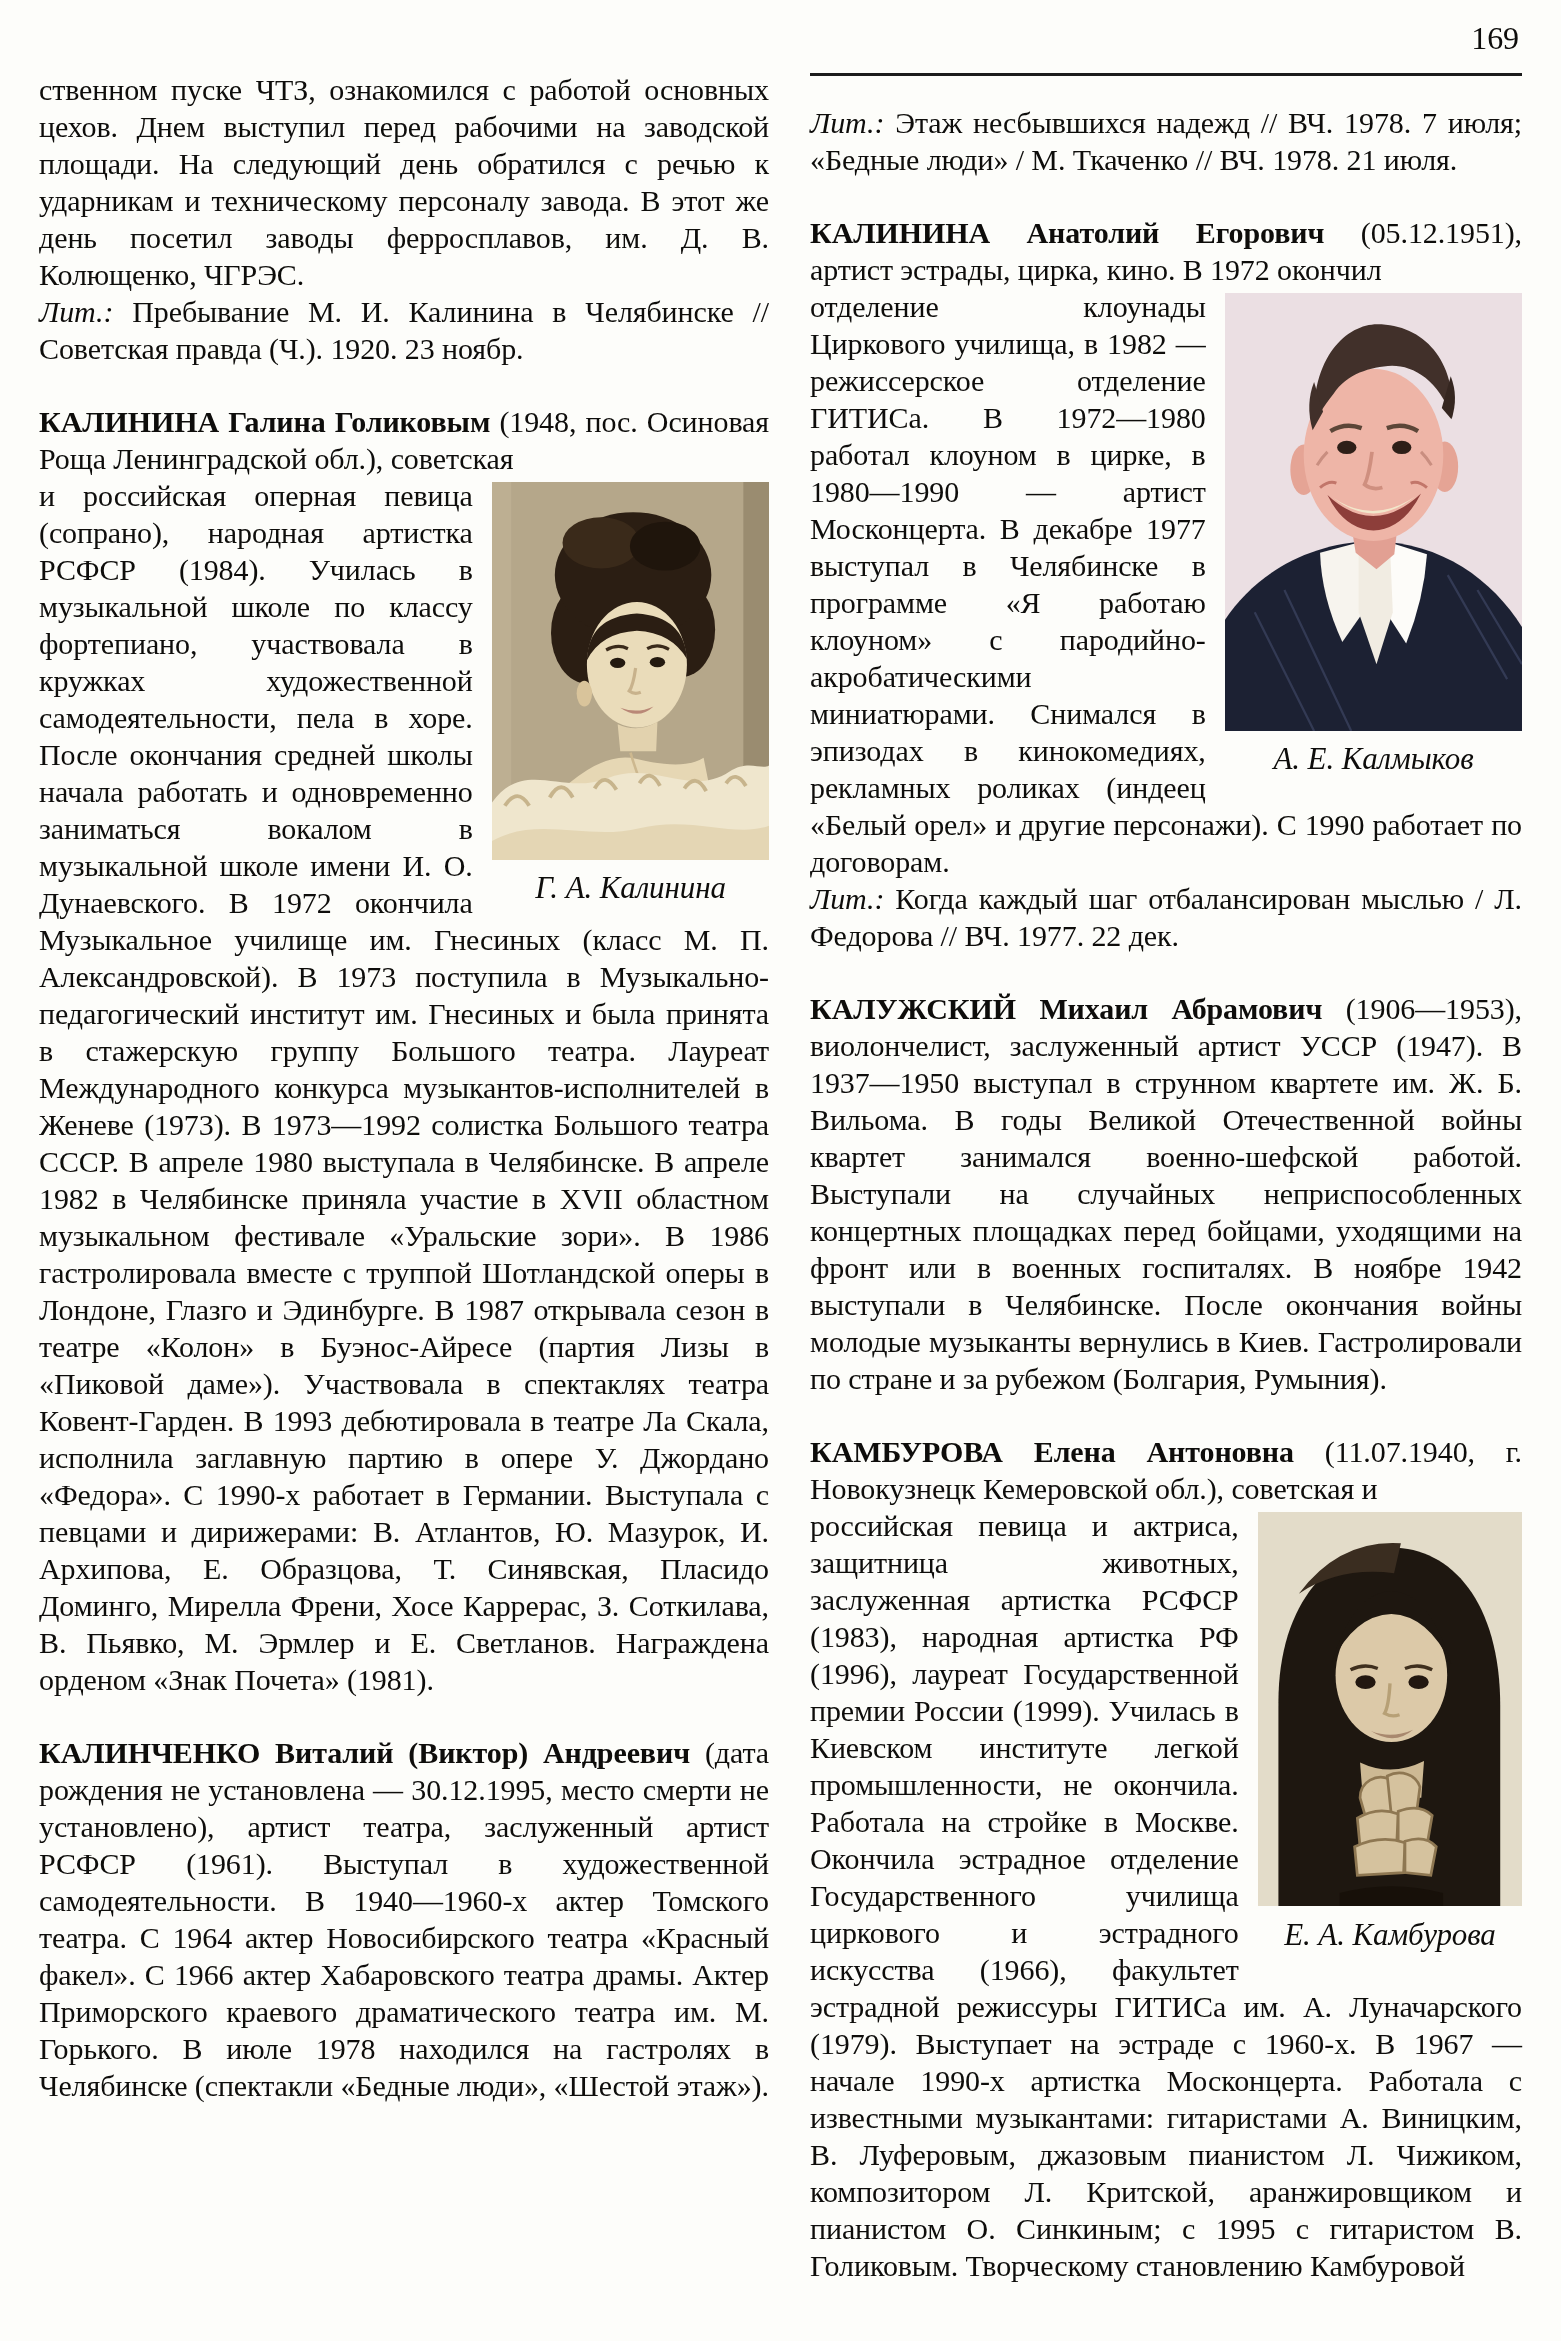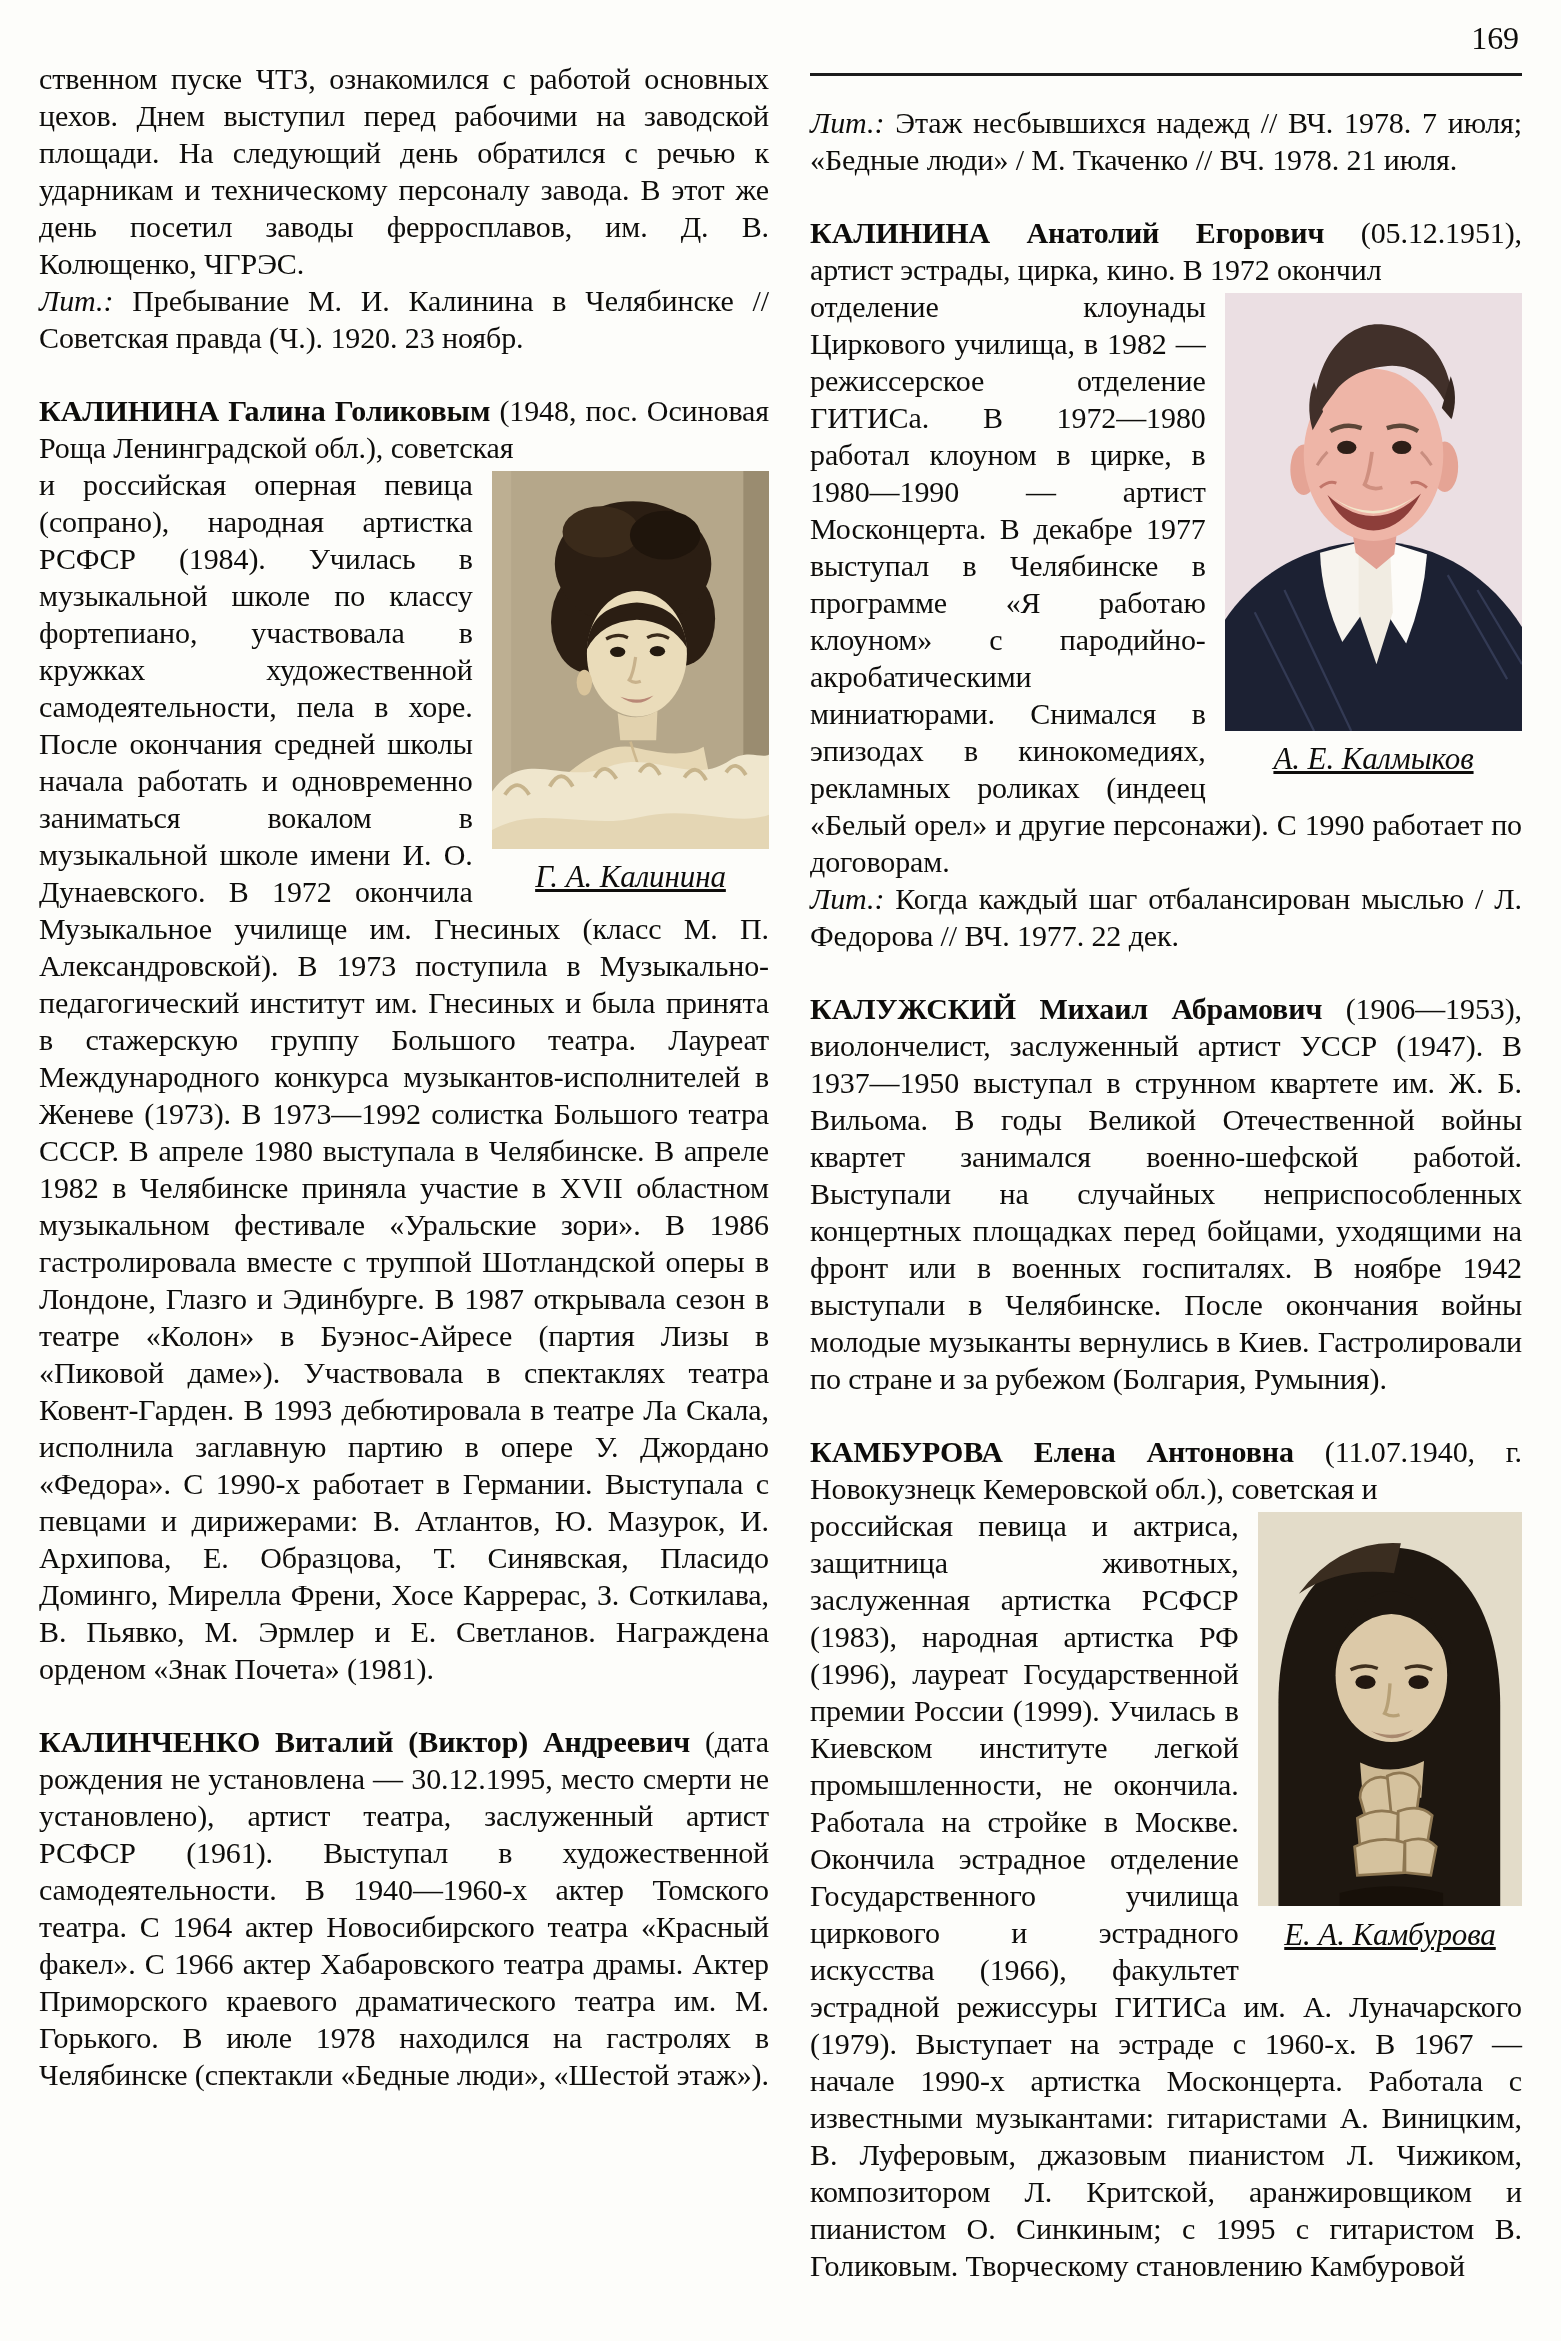--- a/index.html
+++ b/index.html
@@ -5,34 +5,34 @@
   html,body { margin:0; padding:0; background:#9a9a9a; }
   .page {
     position:relative; width:1561px; height:2342px; background:#fdfdfa;
     font-family:"Liberation Serif","DejaVu Serif",serif; color:#0e0d0b;
     overflow:hidden;
   }
   .col {
     position:absolute; text-align:justify; font-size:30px; line-height:37px;
     letter-spacing:-0.1px; hyphens:auto;
   }
-  .col-left  { left:39px;  top:60px; width:730px;  }
+  .col-left  { left:39px;  top:71px; width:730px;  }
   .col-right { left:810px; top:19.3px; width:712px; }
 
   .pageno { text-align:right; font-size:32px; line-height:39px; padding-right:3px; }
   .rule   { border:0; border-top:3.7px solid #1c1c1c; margin:15px 0 0 0; }
   .col-right .rc-content { margin-top:28px; }
 
   p { margin:0; }
   .entry { margin-top:36px; }
   .body { text-align:justify; }
   .headword { font-weight:bold; }
   .litlabel { font-style:italic;margin-top:24px; }
 
-  figure.photo { float:right; margin:4.5px 0 9px 19.3px;text-decoration:underline; }
+  figure.photo { float:right; margin:4.5px 0 9px 19.3px; }
   figure.photo svg { display:block; width:100%; height:auto; }
   .fig-kalinina  { width:277px; margin-bottom:9px; }
   .fig-kalmykov  { width:297px; margin-bottom:82px; }
   .fig-kamburova { width:264px; margin-bottom:59px; }
   figcaption {
     text-align:center; font-style:italic; font-size:31px; line-height:36px;
     margin-top:10.4px;
   }
   .clear { clear:both; }
 </style>

